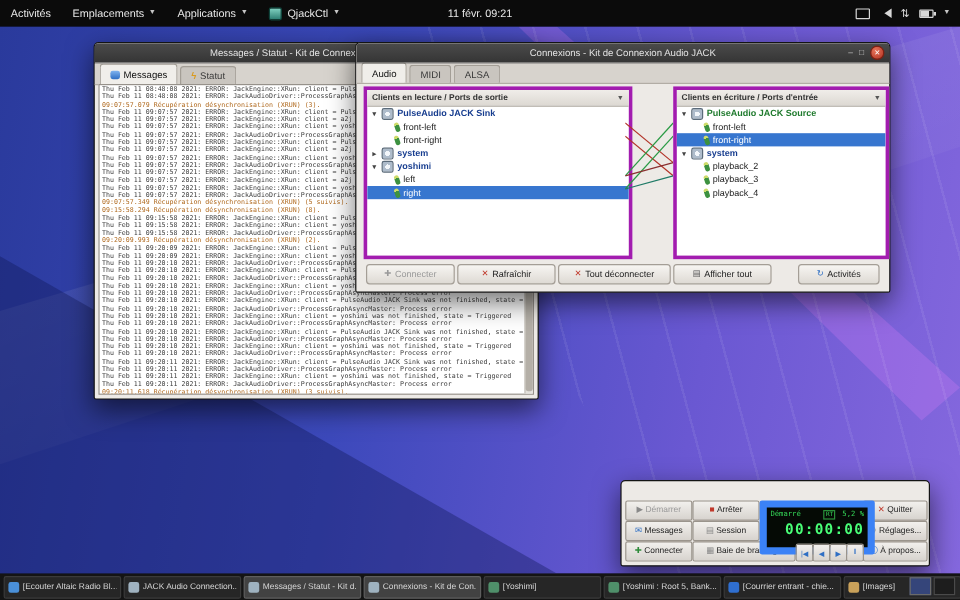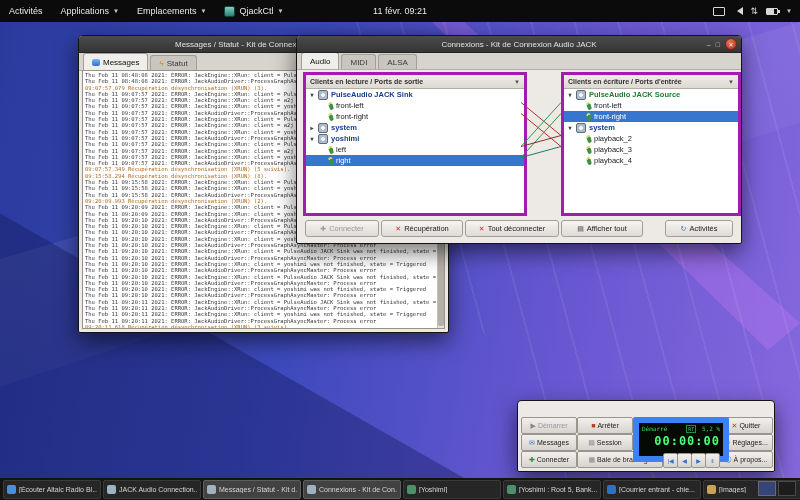--- a/index.html
+++ b/index.html
@@ -146,25 +146,25 @@
     <div class="wp-shape wp-2"></div>
     <div class="wp-shape wp-3"></div>
     <div class="wp-shape wp-4"></div>
   </div>
 
   <div class="topbar">
     <div class="tb-item">
       <span>Activités</span>
     </div>
     <div class="tb-item">
+      <span>Emplacements</span>
+      <span class="caret">▼</span>
+    </div>
+    <div class="tb-item">
       <span>Applications</span>
-      <span class="caret">▼</span>
-    </div>
-    <div class="tb-item">
-      <span>Emplacements</span>
       <span class="caret">▼</span>
     </div>
     <div class="tb-item">
       <span class="appmenu-ico"></span>
       <span>QjackCtl</span>
       <span class="caret">▼</span>
     </div>
     <div class="clock">
       <span>11 févr. 09:21</span>
     </div>
@@ -431,21 +431,21 @@
           </div>
         </div>
     </div>
 
     <div class="cbtn disabled" style="left:8px;width:72px;">
       <span class="bi bi-gray">✚</span>
       <span>Connecter</span>
     </div>
     <div class="cbtn" style="left:84px;width:80px;">
       <span class="bi bi-red">✕</span>
-      <span>Récupération</span>
+      <span>Rafraîchir</span>
     </div>
     <div class="cbtn" style="left:168px;width:92px;">
       <span class="bi bi-red">✕</span>
       <span>Tout déconnecter</span>
     </div>
     <div class="cbtn" style="left:264px;width:80px;">
       <span class="bi bi-dark">▤</span>
       <span>Afficher tout</span>
     </div>
     <div class="cbtn" style="right:8px;width:66px;">

